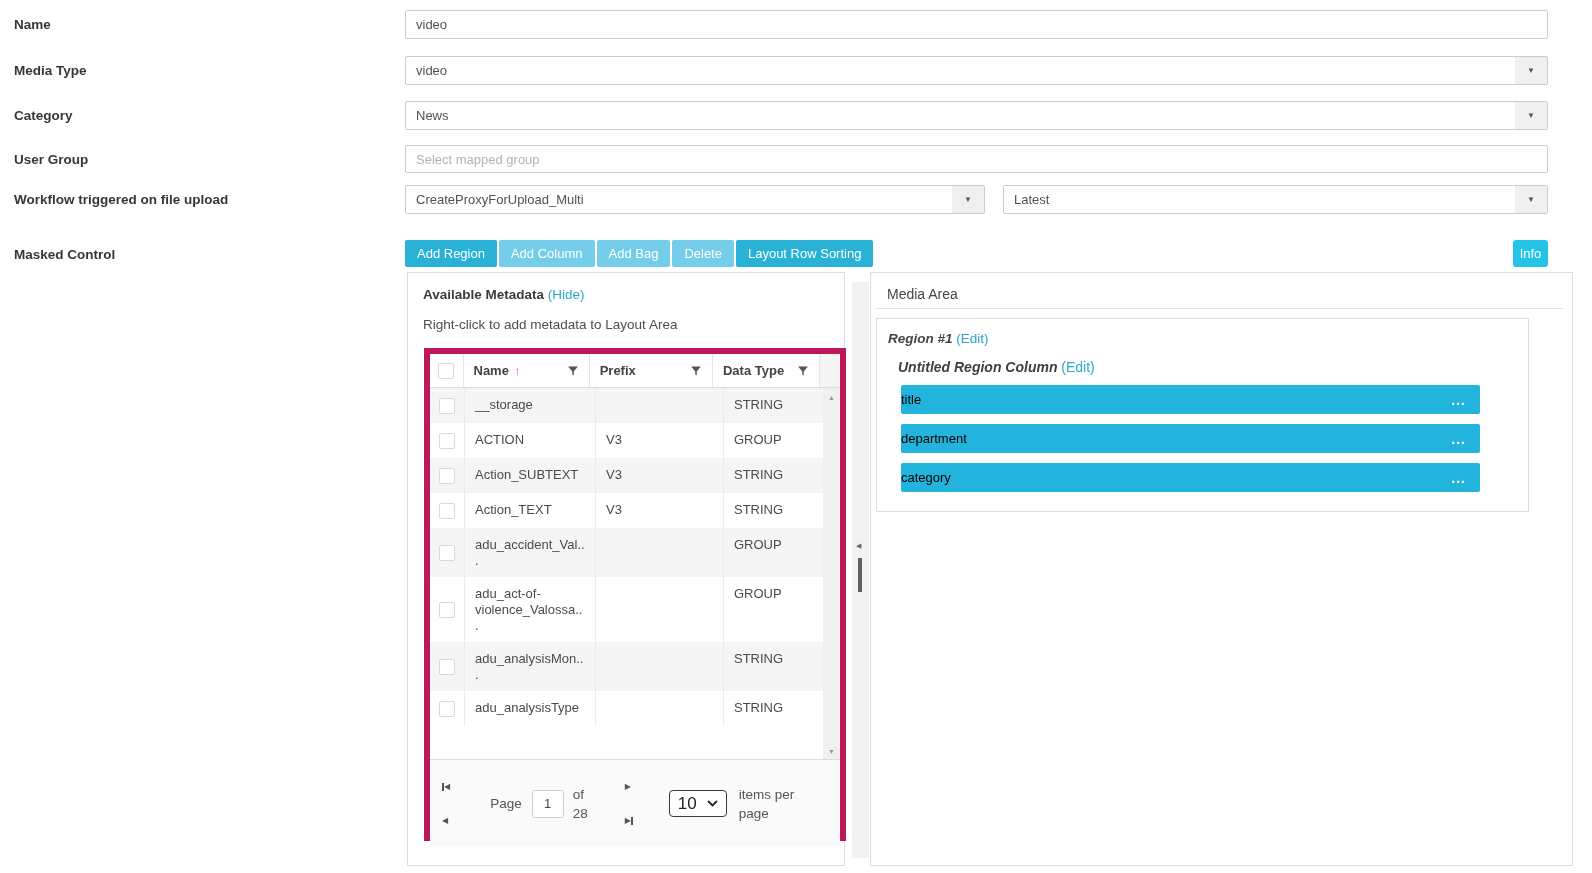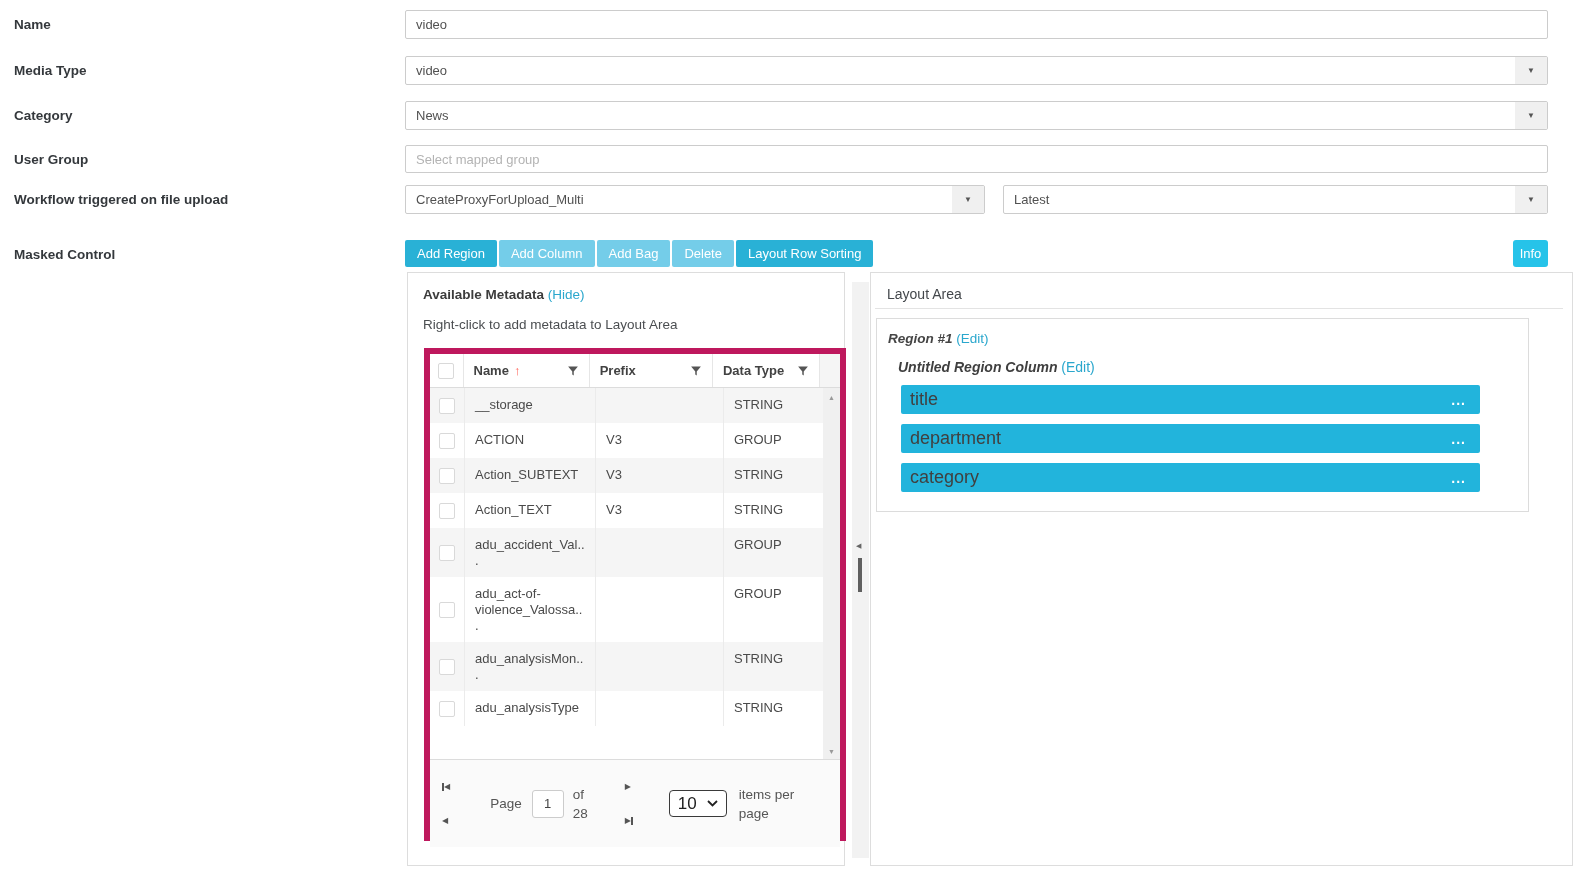--- a/index.html
+++ b/index.html
@@ -92,21 +92,21 @@
   .pg-items { margin-left: 12px; width: 76px; line-height: 19px; }
 
   
   .la-title { position: absolute; left: 16px; top: 13px; font-size: 14px; color: #43474b; }
   .la-divider { position: absolute; left: 4px; right: 9px; top: 35px; border-top: 1px solid #e3e3e3; }
   .region-box { position: absolute; left: 5px; top: 45px; width: 653px; height: 194px; border: 1px solid #dcdcdc; background: #fff; padding: 12px 0 0 11px; }
   .region-line { font-size: 13.5px; font-style: italic; font-weight: 700; color: #454545; }
   .column-line { margin: 13px 0 0 10px; font-size: 14px; font-style: italic; font-weight: 700; color: #3f3f3f; }
   .bars { margin: 6px 48px 0 13px; }
   .bar { height: 29px; background: #22b4dc; border-radius: 2px; margin-top: 10px; display: flex; align-items: center; justify-content: space-between; cursor: move; }
-  .bar .bl { color: #404040; font-size: 18px; padding-left: 9px; }
+  .bar .bl { color: #000000; font-size: 13px; }
   .bar .bm { color: #fff; font-size: 14px; font-weight: 700; letter-spacing: 1px; padding-right: 14px; cursor: pointer; line-height: 10px; }
 </style>
 </head>
 <body>
 
 <div class="app">
 
   <div class="f-label" style="top:17px">Name</div>
   <div class="f-label" style="top:63px">Media Type</div>
   <div class="f-label" style="top:108px">Category</div>
@@ -281,21 +281,21 @@
       </div>
     </div>
   </div>
 
   <div class="splitter">
     <span class="collapse">◀</span>
     <span class="handle"></span>
   </div>
 
   <div class="panel panel-right">
-    <div class="la-title">Layout Area</div>
+    <div class="la-title">Media Area</div>
     <div class="la-divider"></div>
 
     <div class="region-box">
       <div class="region-line">
         <span>Region #1</span>
         <span class="link" style="font-style:normal">(Edit)</span>
       </div>
       <div class="column-line">
         <span>Untitled Region Column</span>
         <span class="link" style="font-style:normal">(Edit)</span>

